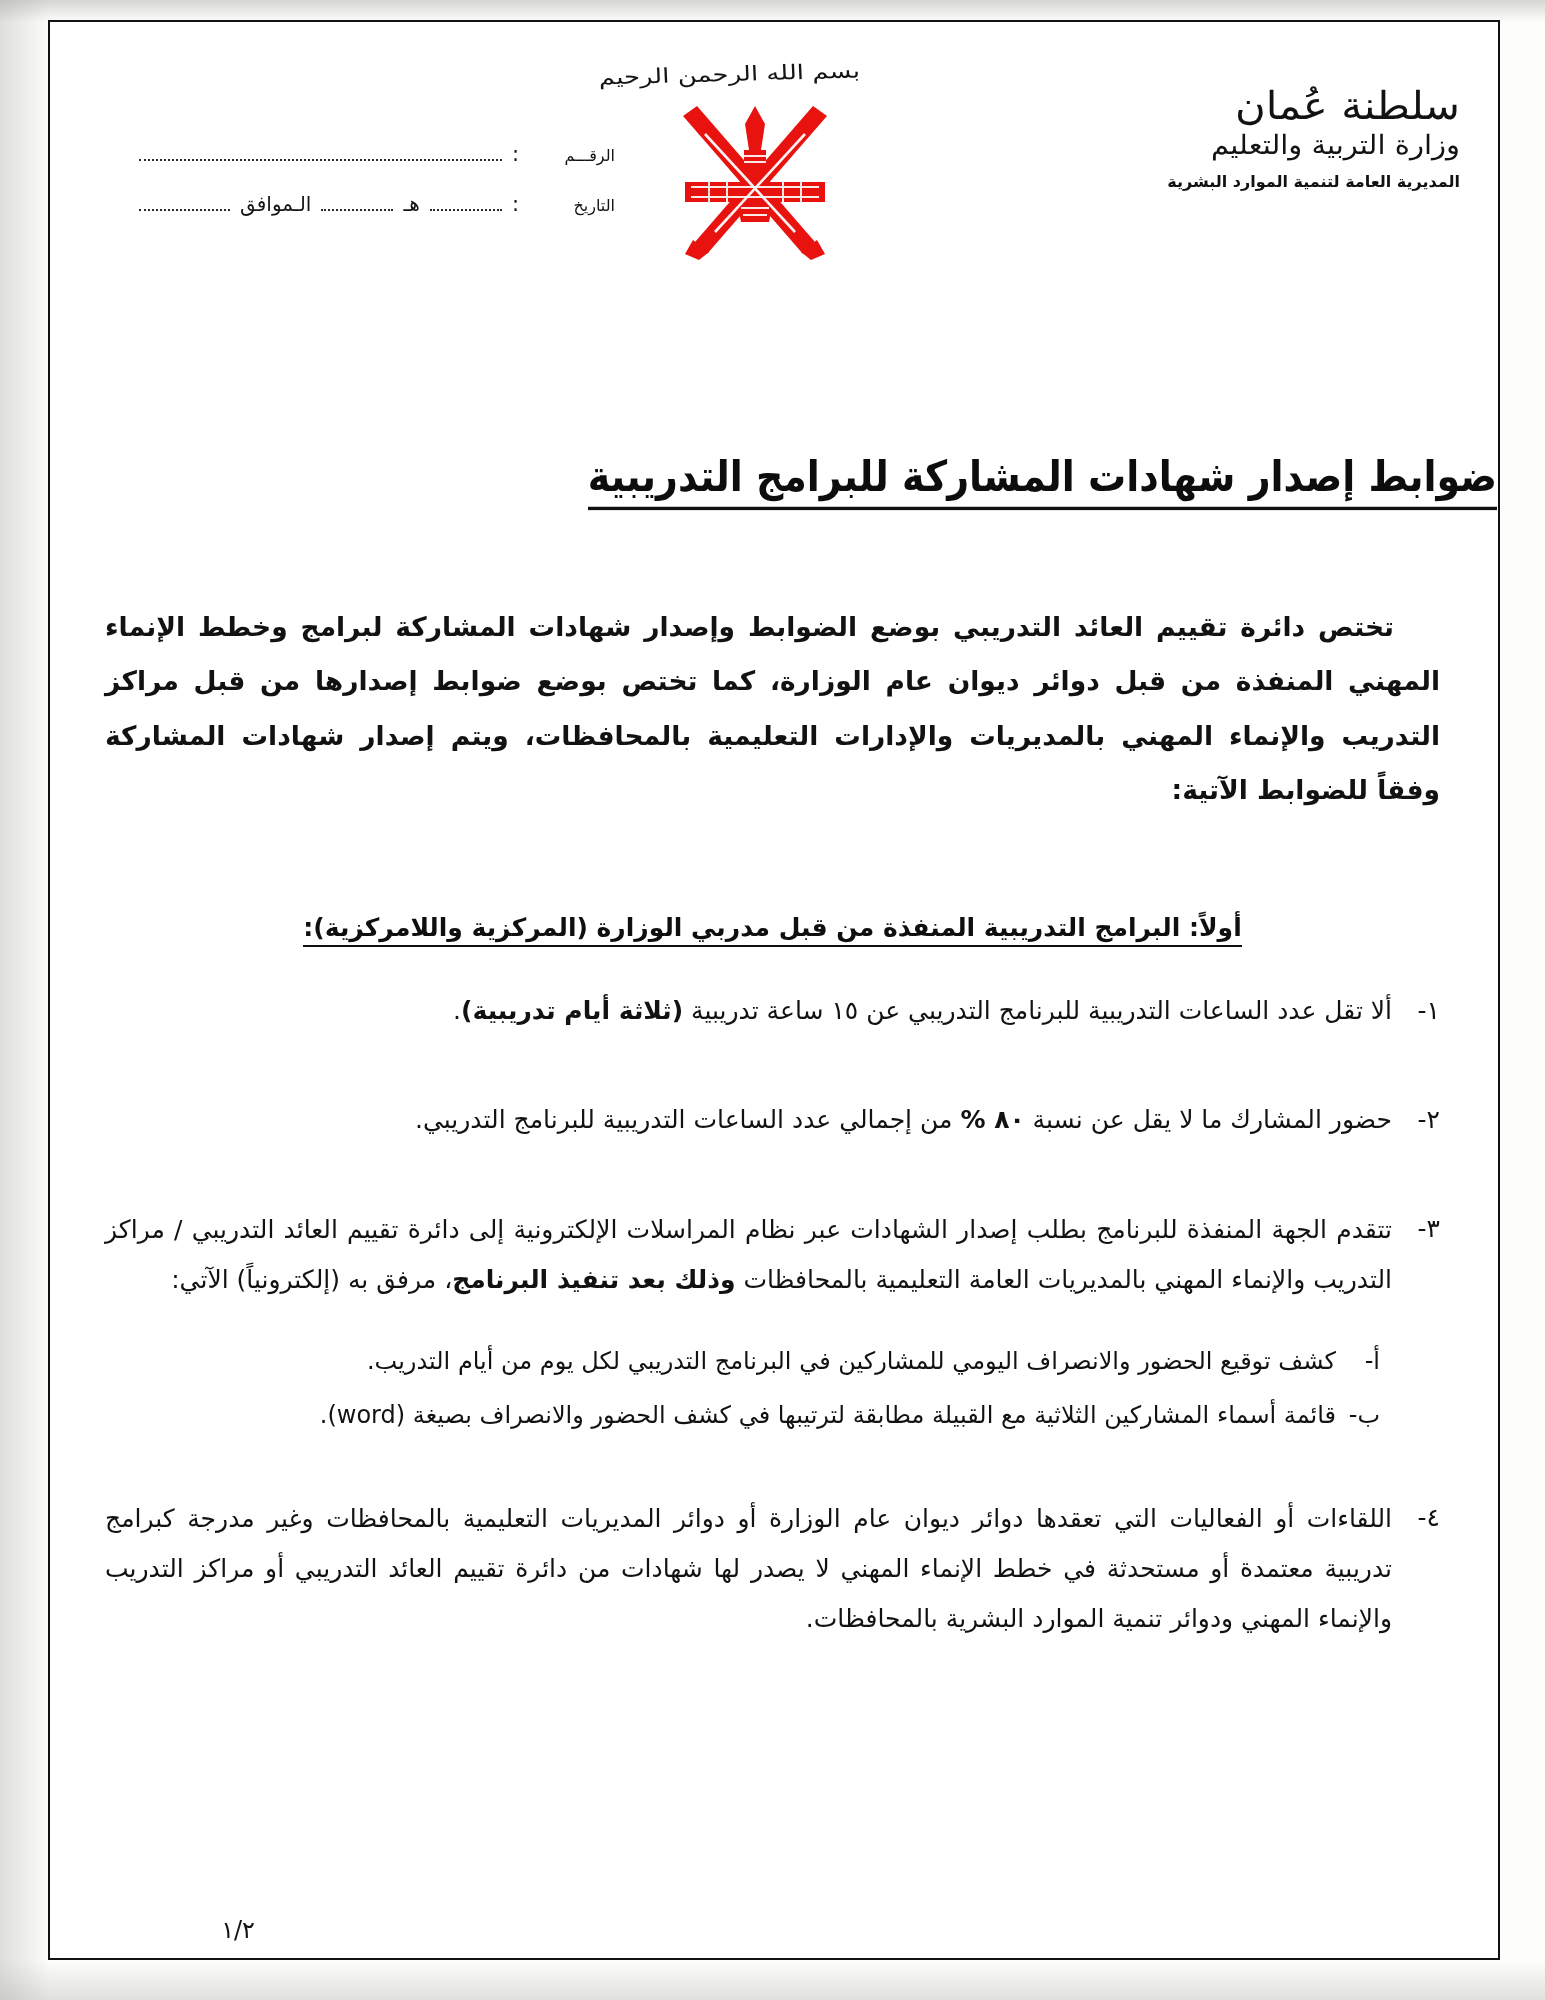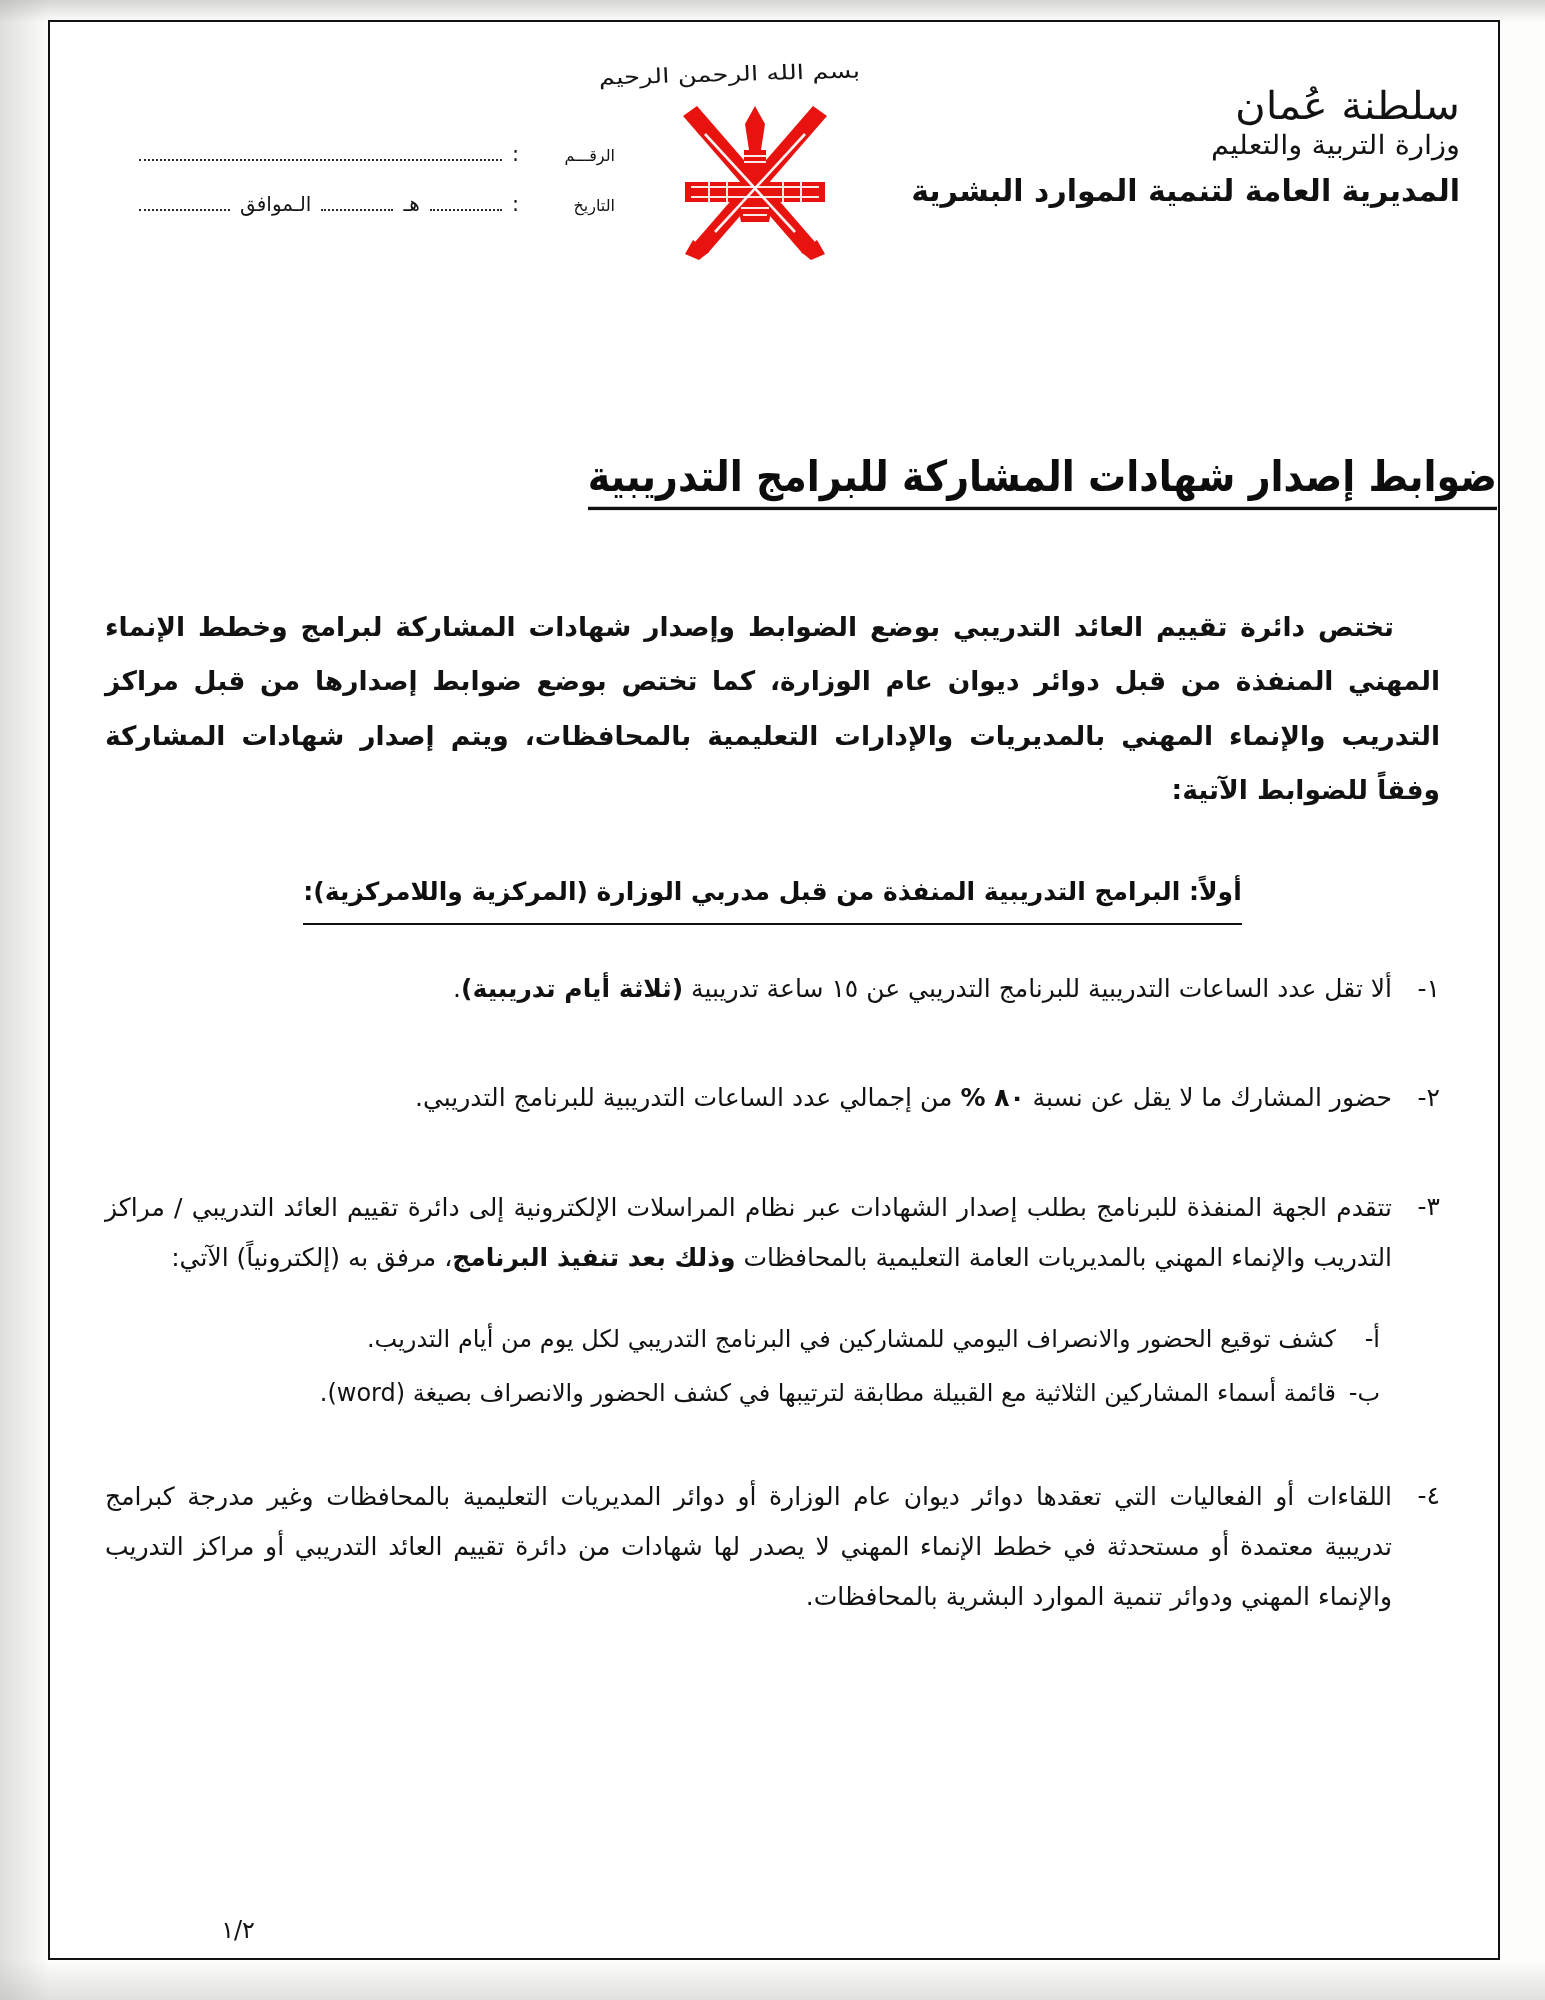--- a/index.html
+++ b/index.html
@@ -113,21 +113,21 @@
     font-size: 29px;
     line-height: 1.1;
     letter-spacing: 1px;
     color: #131313;
     transform: scaleY(0.92);
     margin-bottom: 10px;
   }
   .m-line-directorate {
     font-family: "DejaVu Sans", "Liberation Sans", sans-serif;
     font-weight: bold;
-    font-size: 30px;
+    font-size: 16px;
     line-height: 1.25;
     color: #111;
     margin-bottom: 16px;
     letter-spacing: -0.5px;
   }
   .m-line-dept {
     font-family: "DejaVu Sans", "Liberation Sans", sans-serif;
     font-weight: bold;
     font-size: 25px;
     line-height: 1.25;
@@ -233,22 +233,23 @@
   .section-heading {
     font-family: "DejaVu Sans", "Liberation Sans", sans-serif;
     font-weight: bold;
     font-size: 25px;
     color: #0f0f0f;
     text-align: center;
     margin: 0 0 40px 0;
   }
   .section-heading span {
     border-bottom: 2.5px solid #111;
-    padding-bottom: 17px;
+    padding-bottom: 3px;
     display: inline-block;
+    margin-top: 36px;
   }
 
   .list-item {
     display: flex;
     align-items: flex-start;
     font-family: "DejaVu Sans", "Liberation Sans", sans-serif;
     font-size: 25px;
     line-height: 1.95;
     color: #121212;
     margin-bottom: 34px;

